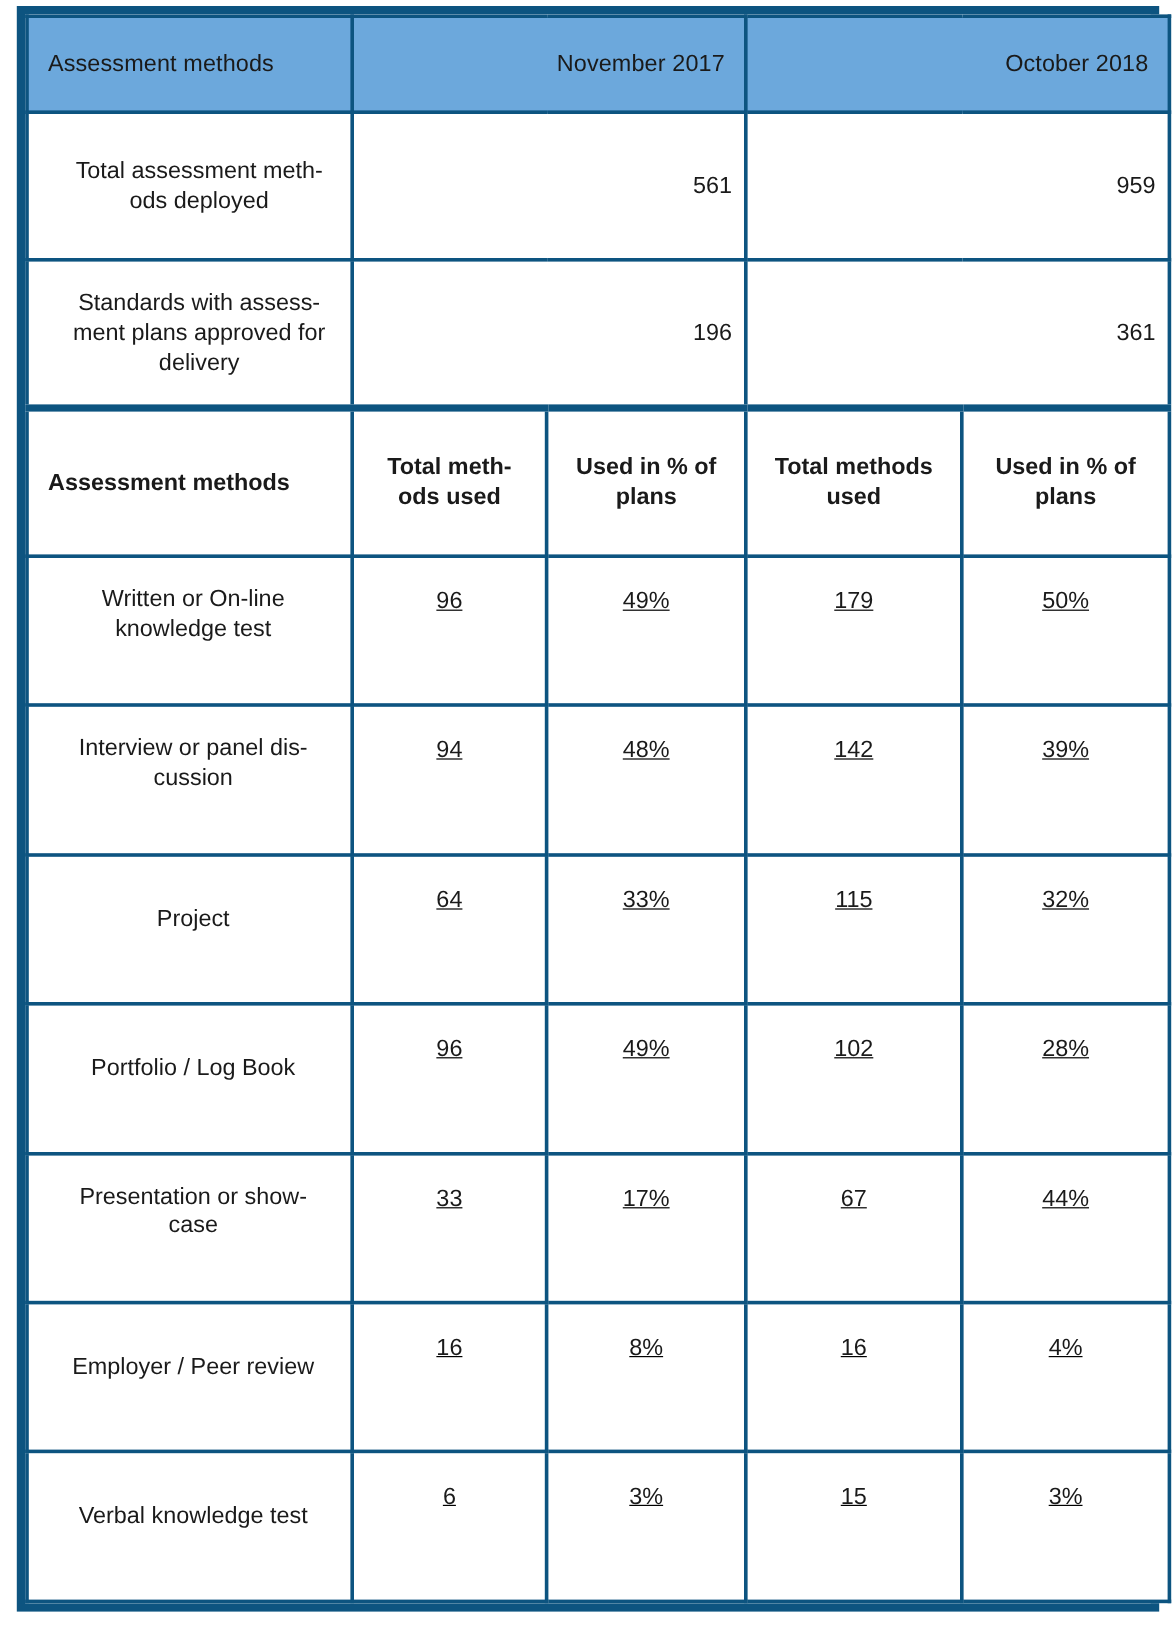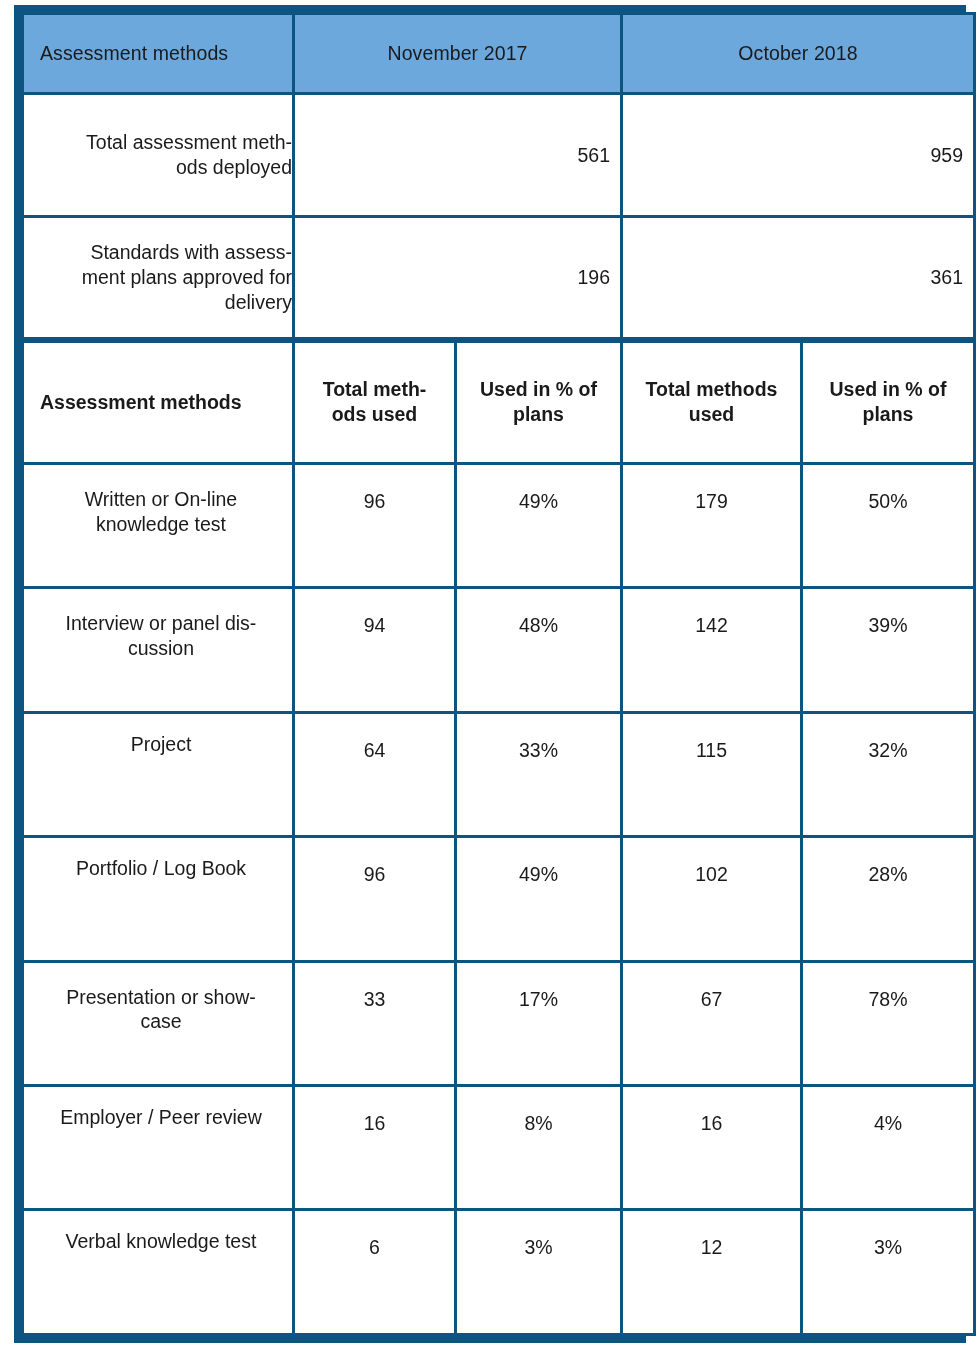--- a/index.html
+++ b/index.html
@@ -67,34 +67,34 @@
     height: 63px;
     letter-spacing: 0.1px;
   }
   .hdr-blue .cell-inner {
     padding: 0 16px;
   }
   .hdr-blue.left .cell-inner {
     text-align: left;
   }
   .hdr-blue.center .cell-inner {
-    text-align: center;
+    text-align: right;
   }
 
   
   .cell-inner {
     display: block;
     font-size: 19.5px;
     color: #1a1a1a;
     line-height: 1.27;
   }
 
   
   .sum-label .cell-inner {
-    text-align: right;
+    text-align: center;
     padding: 0 0 0 16px;
   }
   .sum-value .cell-inner {
     text-align: right;
     padding: 0 10px;
   }
   tr.sum-row td {
     vertical-align: middle;
   }
   tr.sum-row.tall { height: 97px; }
@@ -125,24 +125,25 @@
   tr.data-row { height: 98px; }
   tr.data-row td.rl {
     vertical-align: top;
   }
   tr.data-row td.rl .cell-inner {
     text-align: center;
     padding: 22px 10px 0 16px;
     line-height: 1.28;
   }
   tr.data-row td.rl.single .cell-inner {
-    padding-top: 18px;
+    padding-top: 40px;
   }
   tr.data-row td.rv {
     vertical-align: top;
+    text-decoration: underline;
   }
   tr.data-row td.rv .cell-inner {
     text-align: center;
     padding: 24px 8px 0 8px;
   }
 </style>
 </head>
 <body>
 
 <div id="page">
@@ -294,21 +295,21 @@
           <td class="rv">
             <span class="cell-inner">33</span>
             </td>
           <td class="rv">
             <span class="cell-inner">17%</span>
             </td>
           <td class="rv">
             <span class="cell-inner">67</span>
             </td>
           <td class="rv">
-            <span class="cell-inner">78%</span>
+            <span class="cell-inner">44%</span>
             </td>
         </tr>
 
         <tr class="data-row">
           <td class="rl single">
             <span class="cell-inner nl">Employer / Peer review</span>
             </td>
           <td class="rv">
             <span class="cell-inner">16</span>
             </td>
@@ -327,21 +328,21 @@
           <td class="rl single">
             <span class="cell-inner nl">Verbal knowledge test</span>
             </td>
           <td class="rv">
             <span class="cell-inner">6</span>
             </td>
           <td class="rv">
             <span class="cell-inner">3%</span>
             </td>
           <td class="rv">
-            <span class="cell-inner">12</span>
+            <span class="cell-inner">15</span>
             </td>
           <td class="rv">
             <span class="cell-inner">3%</span>
             </td>
         </tr>
 
       </tbody>
     </table>
   </div>
 

